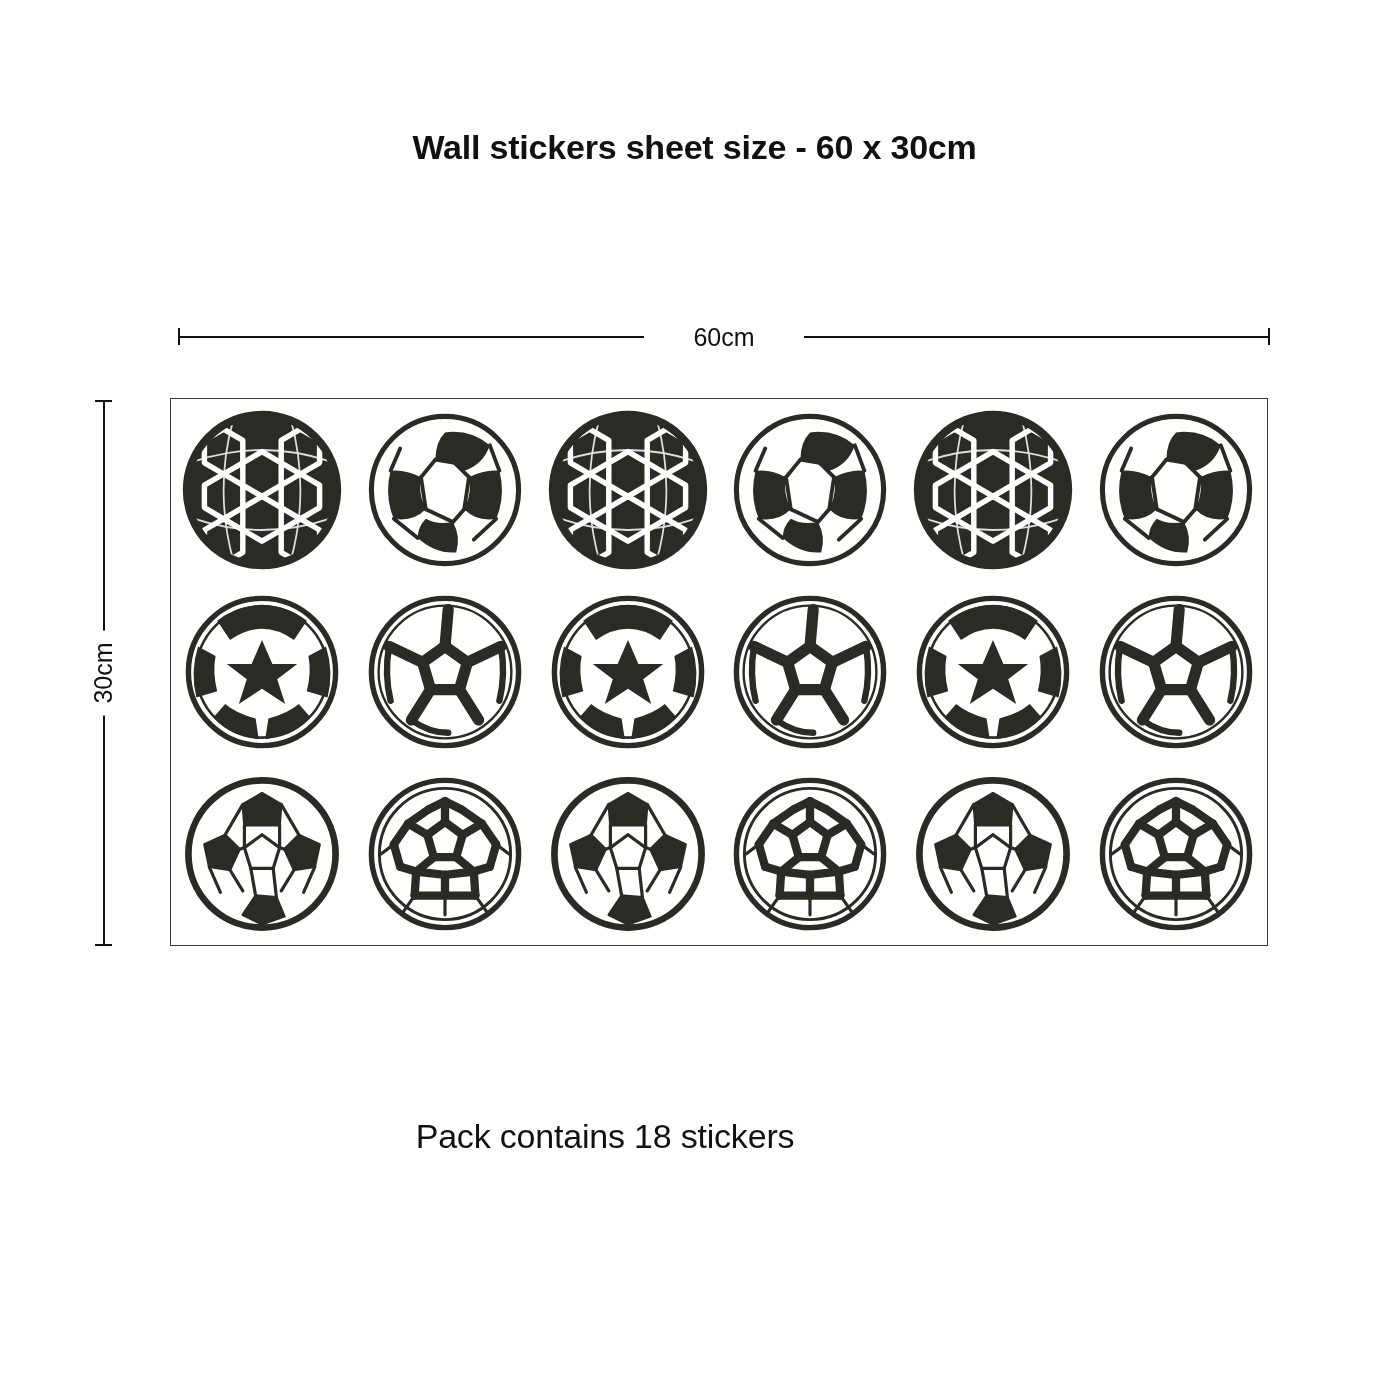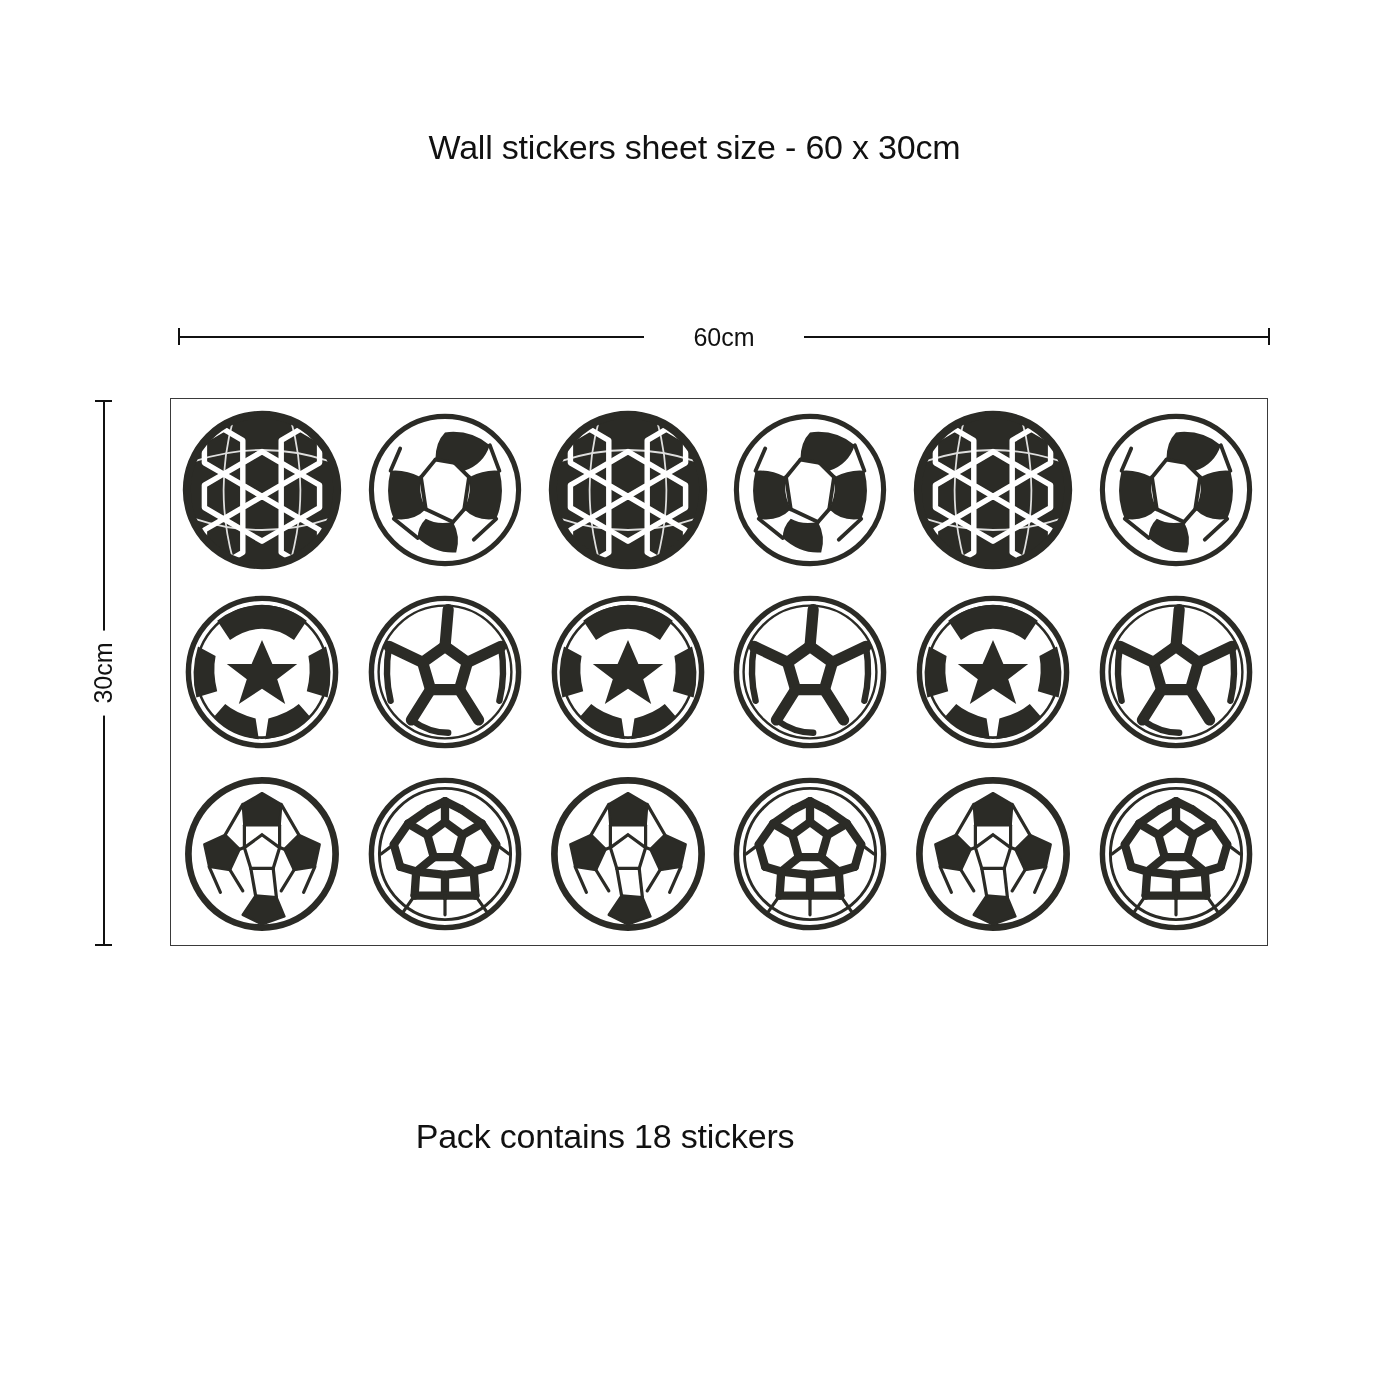--- a/index.html
+++ b/index.html
@@ -18,21 +18,21 @@
   }
 
   
   .title {
     position: absolute;
     left: 0;
     top: 128px;
     width: 1389px;
     text-align: center;
     font-size: 34px;
-    font-weight: 400;
+    font-weight: 700;
     letter-spacing: -0.2px;
     color: #111111;
   }
   .footer-note {
     position: absolute;
     left: 0;
     top: 1117px;
     width: 1210px;
     text-align: center;
     font-size: 34px;

